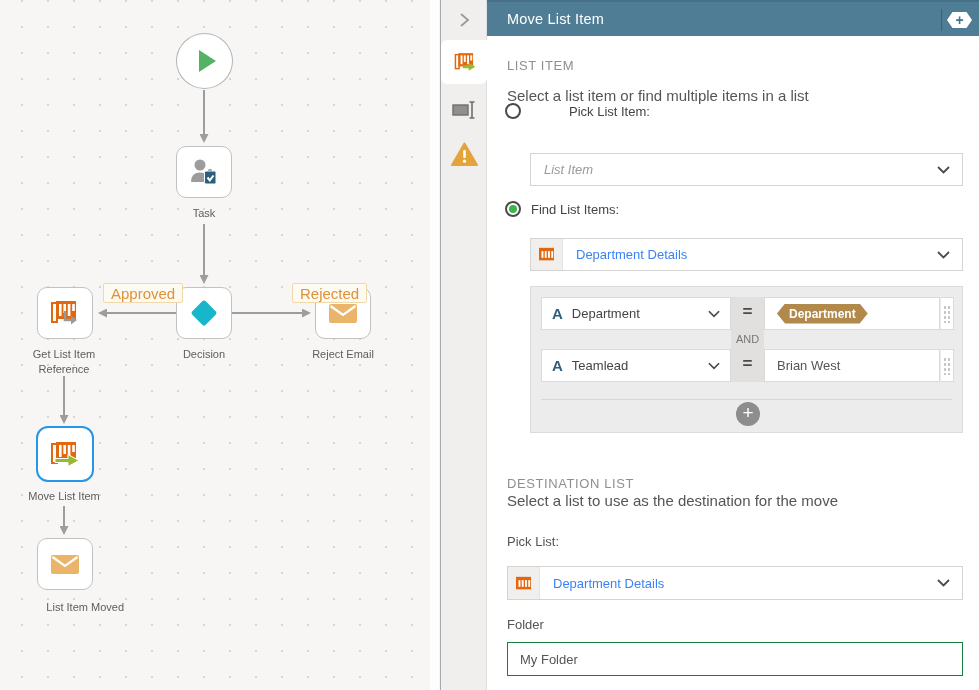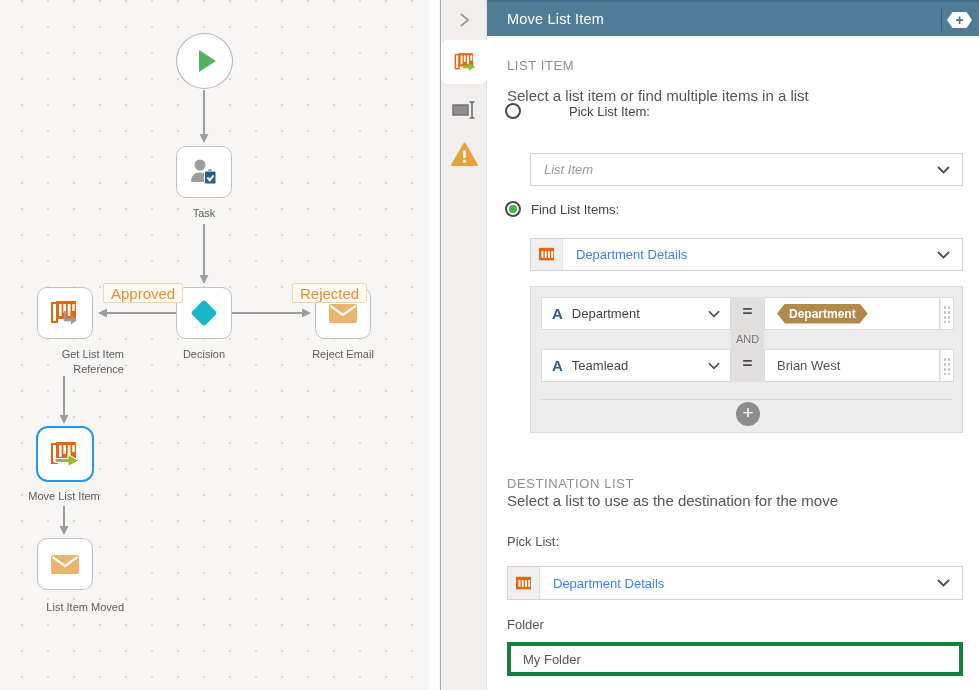--- a/index.html
+++ b/index.html
@@ -74,21 +74,21 @@
     font-size:12px; font-weight:700; display:flex; align-items:center;
     clip-path:polygon(8px 0,calc(100% - 8px) 0,100% 50%,calc(100% - 8px) 100%,8px 100%,0 50%); cursor:grab; }
   .f-handle { left:409px; width:14px; background:#fff; border-left:1px solid #ececec; cursor:grab; }
   .f-handle .dots { width:8px; height:18px; margin:0 auto;
     background-image:radial-gradient(circle,#c4c4c4 1.1px,transparent 1.3px); background-size:4px 5px; }
   .f-divider { position:absolute; left:10px; right:10px; top:112px; height:1px; background:#d8d7d6; }
   .plus-btn { position:absolute; left:205px; top:115px; width:24px; height:24px; border-radius:50%;
     background:#8d8d8d; color:#fff; font-size:19px; line-height:22px; text-align:center; cursor:pointer; }
 
   .field-label { position:absolute; left:20px; font-size:13px; color:#555; }
-  .text-input { position:absolute; left:20px; width:456px; height:34px; border:4px solid #15803d;
+  .text-input { position:absolute; left:20px; width:456px; height:34px; border:1px solid #15803d;
     font-family:"Liberation Sans", sans-serif; font-size:13px; color:#555; padding-left:12px; background:#fff; }
 </style>
 </head>
 <body>
 
 <div class="stage">
 
   <div class="canvas">
     <div class="scroll-track"></div>
 
@@ -137,21 +137,21 @@
         <rect x="6" y="9" width="5" height="19" fill="none" stroke="#e2680f" stroke-width="2"></rect>
         <rect x="10" y="7" width="20" height="18" fill="#e2680f"></rect>
         <rect x="13" y="10" width="2.6" height="12" fill="#fff"></rect>
         <rect x="17.4" y="10" width="2.6" height="9" fill="#fff"></rect>
         <rect x="21.8" y="10" width="2.6" height="12" fill="#fff"></rect>
         <rect x="26.2" y="10" width="2.6" height="7" fill="#fff"></rect>
         <path d="M19 17 V26 H26" stroke="#9a9a9a" stroke-width="2.6" fill="none"></path>
         <path d="M25 21.5 L31 26 L25 30.5 Z" fill="#9a9a9a"></path>
       </svg>
     </div>
-    <div class="node-label" style="left:4px; top:347px; width:120px;text-align:right;">
+    <div class="node-label" style="left:4px; top:347px; width:120px;">
       <div>Get List Item</div>
       <div>Reference</div>
     </div>
 
     <div class="node" style="left:315px; top:287px;">
       <svg width="38" height="38" viewBox="0 0 38 38">
         <rect x="5" y="10" width="28" height="19" rx="2" fill="#eab56a"></rect>
         <path d="M6.5 12 L19 21 L31.5 12" stroke="#fff" stroke-width="2.2" fill="none"></path>
       </svg>
     </div>

